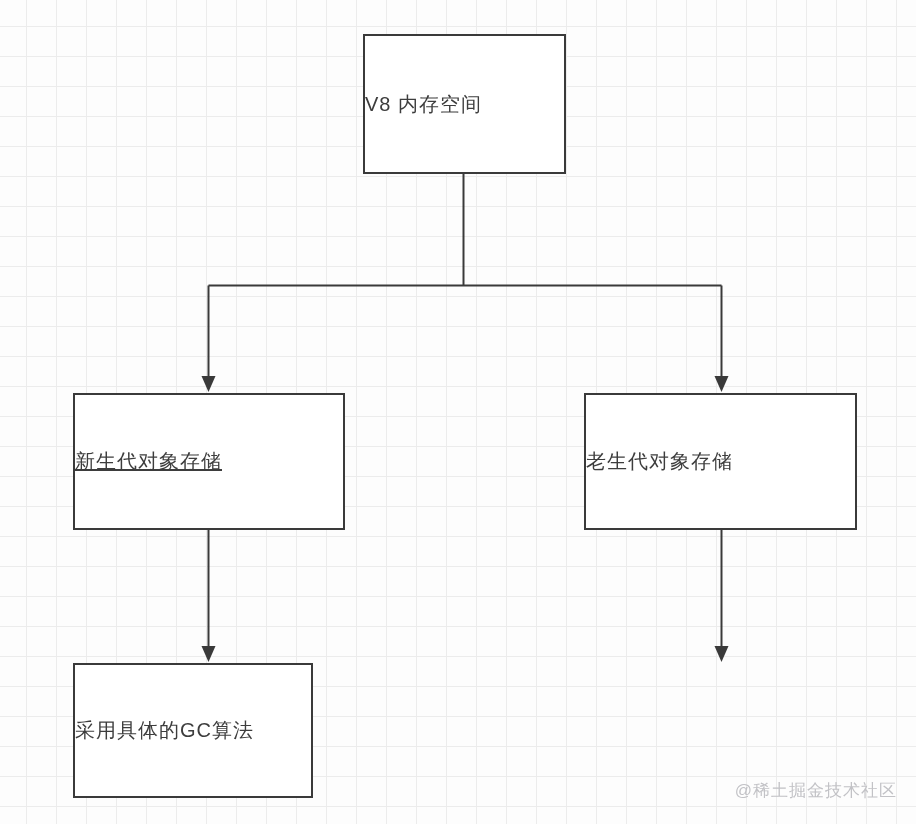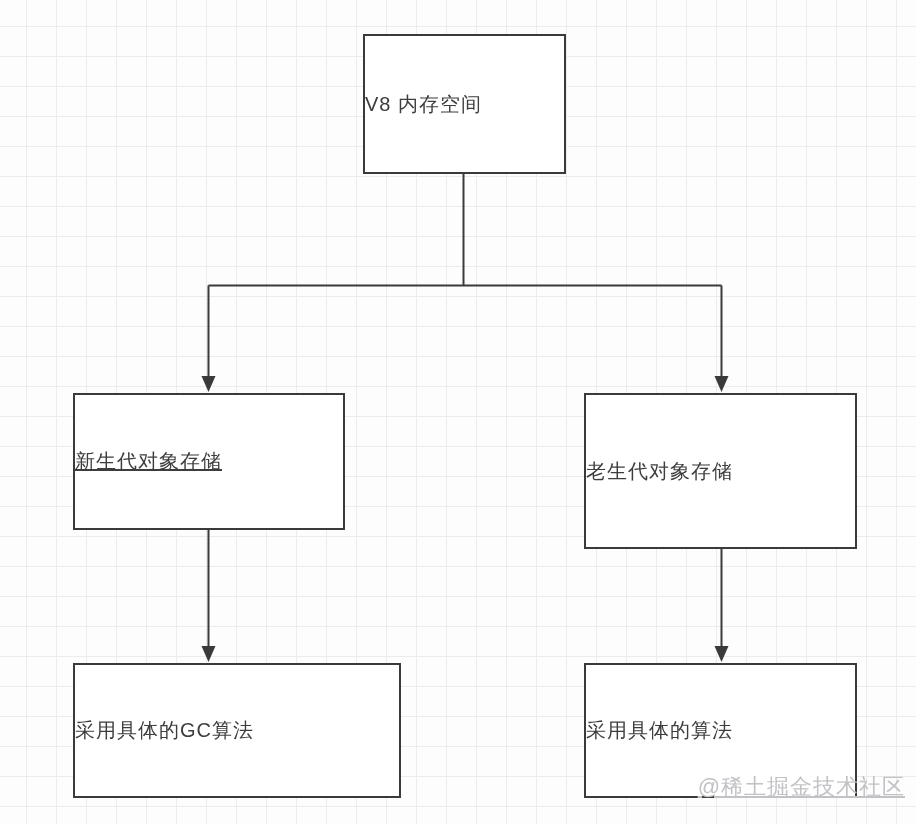--- a/index.html
+++ b/index.html
@@ -38,32 +38,31 @@
     border: 2px solid #3a3a3a;
     display: flex;
     align-items: center;
     text-align: center;
     color: #3d3d3d;
     font-size: 20px;
     letter-spacing: 1px;
   }
   .node-root   { left: 363px; top: 34px;  width: 203px; height: 140px; }
   .node-newgen { left: 73px;  top: 393px; width: 272px; height: 137px; text-decoration: underline; }
-  .node-oldgen { left: 584px; top: 393px; width: 273px; height: 156px; }
-  .node-newgc  { left: 73px;  top: 663px; width: 328px; height: 135px; }
+  .node-oldgen { left: 584px; top: 393px; width: 273px; height: 137px; }
+  .node-newgc  { left: 73px;  top: 663px; width: 240px; height: 135px; }
   .node-oldgc  { left: 584px; top: 663px; width: 273px; height: 135px; }
   .watermark {
     position: absolute;
-    right: 11px;
+    right: 19px;
     bottom: 22px;
     color: #c2c2c6;
-    font-size: 22px;
+    font-size: 17px;
     letter-spacing: 1px;
     white-space: nowrap;
-    text-decoration: underline;
   }
 </style>
 </head>
 <body>
 
 <div class="canvas">
 
   <svg class="edges-svg" width="916" height="824" viewBox="0 0 916 824" xmlns="http://www.w3.org/2000/svg">
 
     <path d="M 463.5 174 L 463.5 285.5" stroke="#3a3a3a" stroke-width="2" fill="none"></path>
@@ -92,19 +91,16 @@
   </div>
 
   <div class="node node-oldgen">
     <span>老生代对象存储</span>
   </div>
 
   <div class="node node-newgc">
     <span>采用具体的GC算法</span>
   </div>
 
-  <div class="node node-oldgc">
-    <span>采用具体的算法</span>
-  </div>
 
   <div class="watermark">@稀土掘金技术社区</div>
 
 </div>
 
 </body></html>

